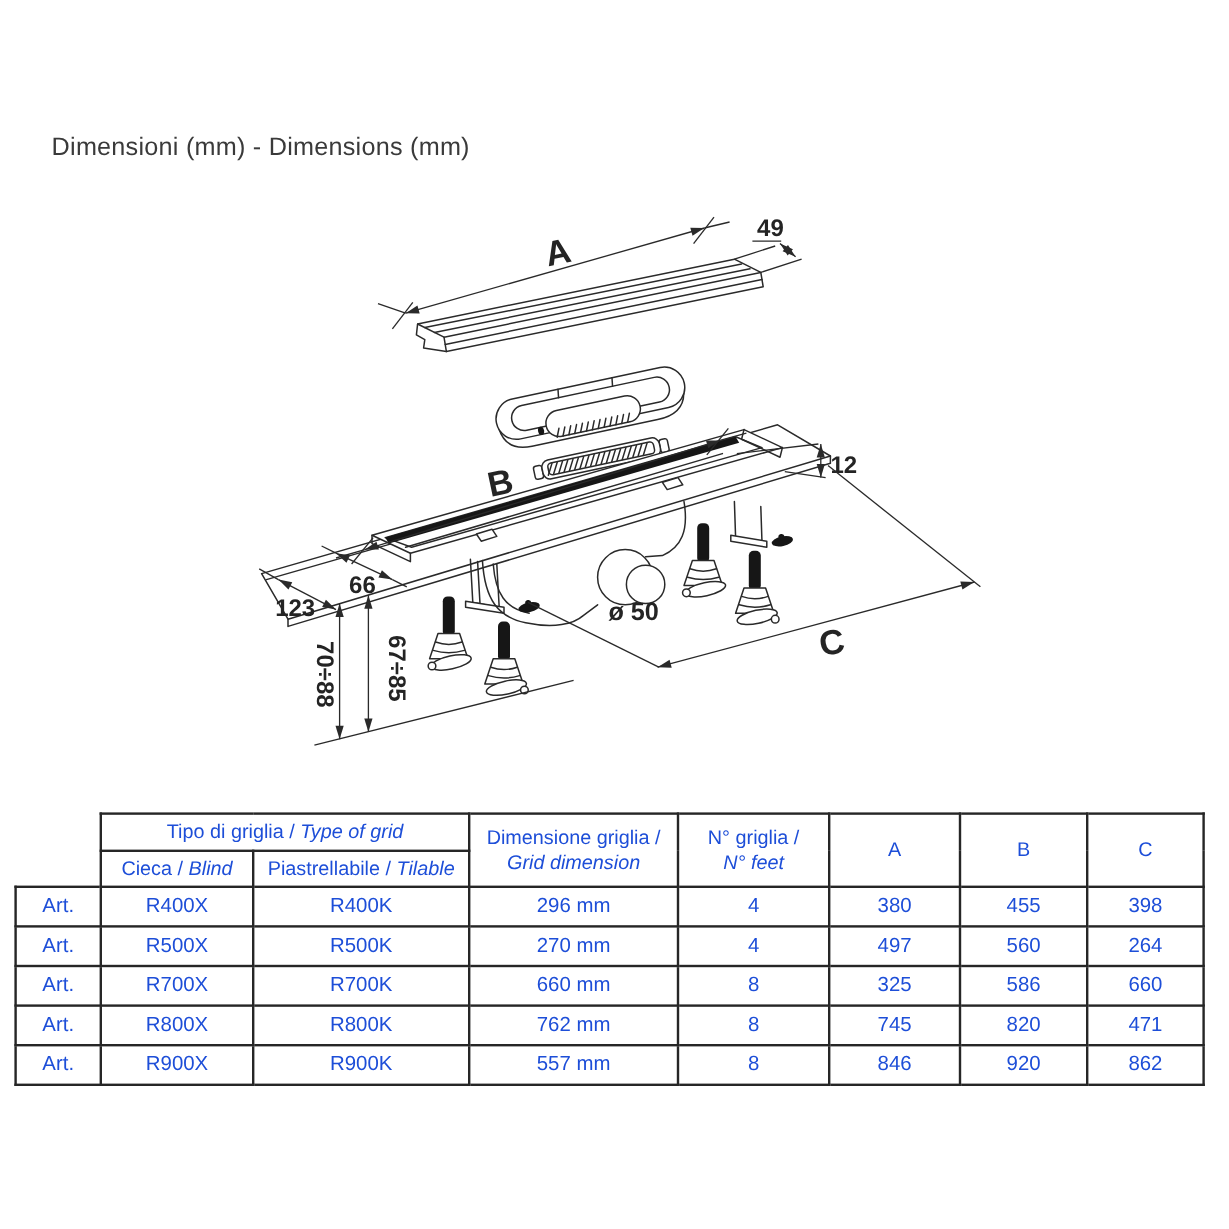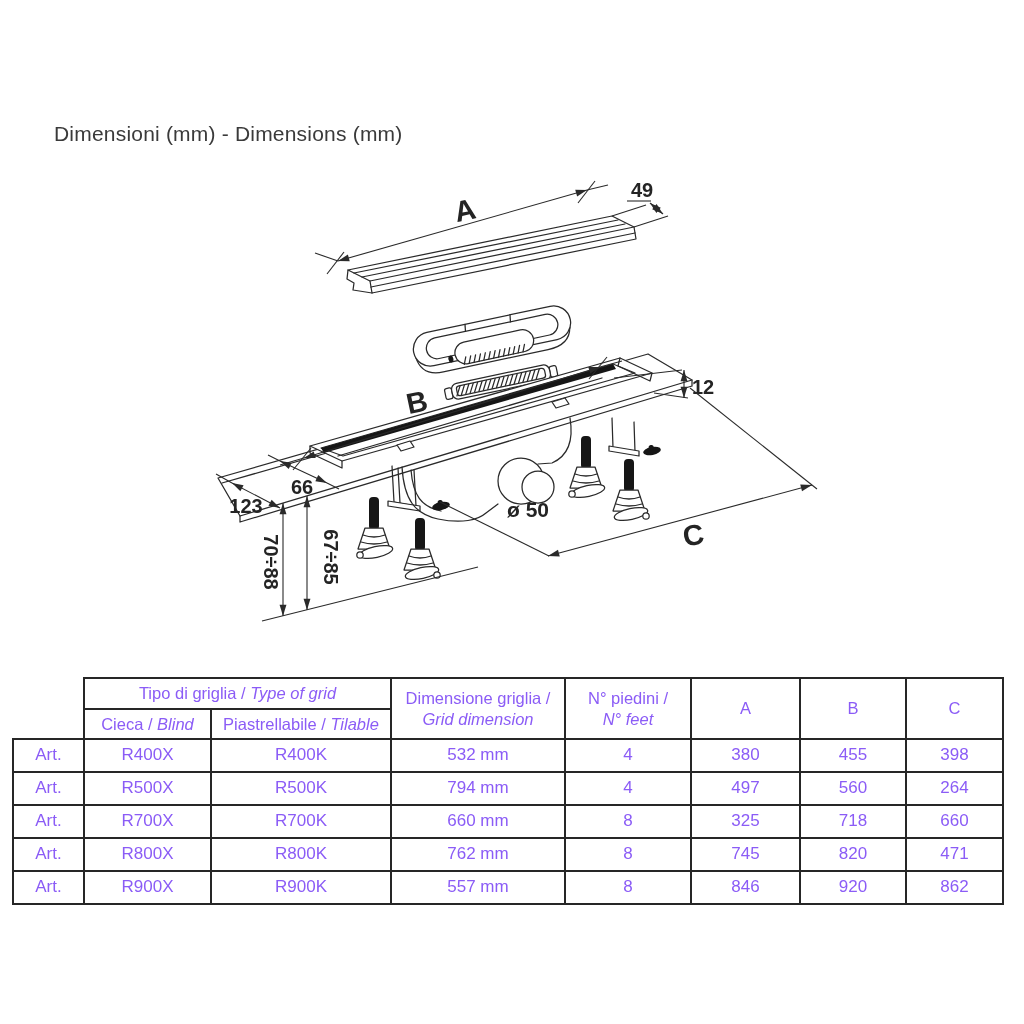--- a/index.html
+++ b/index.html
@@ -5,36 +5,36 @@
   html,body { margin:0; padding:0; }
   body {
     width:1024px; height:1024px; position:relative; overflow:hidden;
     background:#ffffff;
     font-family:"Liberation Sans","DejaVu Sans",sans-serif;
     color:#2b2b2b;
   }
   .page-title {
     position:absolute; left:43px; top:111px;
     font-size:21px; font-weight:400; color:#3a3a3a;
-    letter-spacing:0.2px; margin:11px;
+    letter-spacing:0.2px; margin:0;
   }
   svg.diagram { position:absolute; left:0; top:150px; }
   svg.diagram .ln   { stroke:#2a2a2a; fill:none; stroke-width:1.25; stroke-linecap:round; stroke-linejoin:round; }
   svg.diagram .fw   { fill:#ffffff; }
   svg.diagram .dk   { fill:#161616; stroke:none; }
   svg.diagram .dim  { stroke:#2a2a2a; fill:none; stroke-width:1.1; }
   svg.diagram text  { fill:#242424; font-family:"Liberation Sans","DejaVu Sans",sans-serif; font-weight:bold; }
   svg.diagram .t20  { font-size:20px; }
   svg.diagram .t21  { font-size:21px; }
   svg.diagram .t30  { font-size:29px; }
 
   table.dims {
     position:absolute; left:12px; top:677px; width:990px;
     border-collapse:collapse; table-layout:fixed;
-    font-size:17px; color:#8b5cf6; background:transparent;
+    font-size:17px; color:#1d4ed8; background:transparent;
   }
   table.dims th, table.dims td {
     border:2px solid #262626; background:#ffffff;
     text-align:center; vertical-align:middle;
     font-weight:400; padding:0; line-height:1.22;
   }
   table.dims th { font-size:16.5px; }
   table.dims td.ghost { border:none; background:transparent; }
   tr.hrow1 { height:31px; } tr.hrow2 { height:30px; }
   tbody.data tr { height:33px; }
@@ -222,61 +222,61 @@
   </colgroup>
   <thead>
     <tr class="hrow1">
       <td class="ghost" rowspan="2"></td>
       <th colspan="2"><span>Tipo di griglia / </span><span class="it">Type of grid</span></th>
       <th rowspan="2">
         <div>Dimensione griglia /</div>
         <div class="it">Grid dimension</div>
       </th>
       <th rowspan="2">
-        <div>N° piedini /</div>
+        <div>N° griglia /</div>
         <div class="it">N° feet</div>
       </th>
       <th rowspan="2">A</th>
       <th rowspan="2">B</th>
       <th rowspan="2">C</th>
     </tr>
     <tr class="hrow2">
       <th><span>Cieca / </span><span class="it">Blind</span></th>
       <th><span>Piastrellabile / </span><span class="it">Tilable</span></th>
     </tr>
   </thead>
   <tbody class="data">
     <tr>
       <td>Art.</td>
       <td>R400X</td>
       <td>R400K</td>
-      <td>532 mm</td>
+      <td>296 mm</td>
       <td>4</td>
       <td>380</td>
       <td>455</td>
       <td>398</td>
     </tr>
     <tr>
       <td>Art.</td>
       <td>R500X</td>
       <td>R500K</td>
-      <td>794 mm</td>
+      <td>270 mm</td>
       <td>4</td>
       <td>497</td>
       <td>560</td>
       <td>264</td>
     </tr>
     <tr>
       <td>Art.</td>
       <td>R700X</td>
       <td>R700K</td>
       <td>660 mm</td>
       <td>8</td>
       <td>325</td>
-      <td>718</td>
+      <td>586</td>
       <td>660</td>
     </tr>
     <tr>
       <td>Art.</td>
       <td>R800X</td>
       <td>R800K</td>
       <td>762 mm</td>
       <td>8</td>
       <td>745</td>
       <td>820</td>

